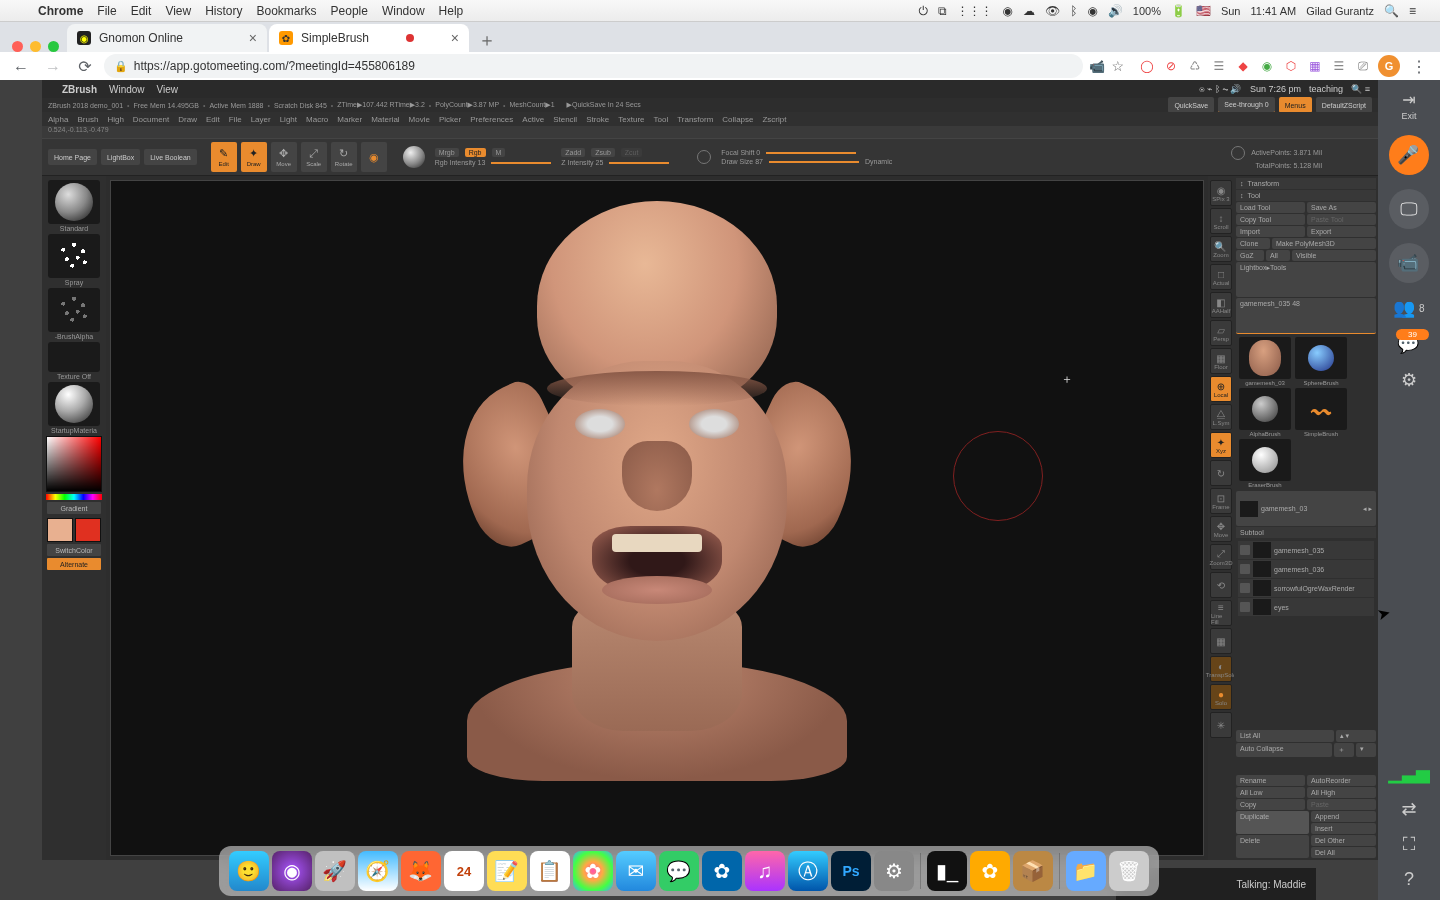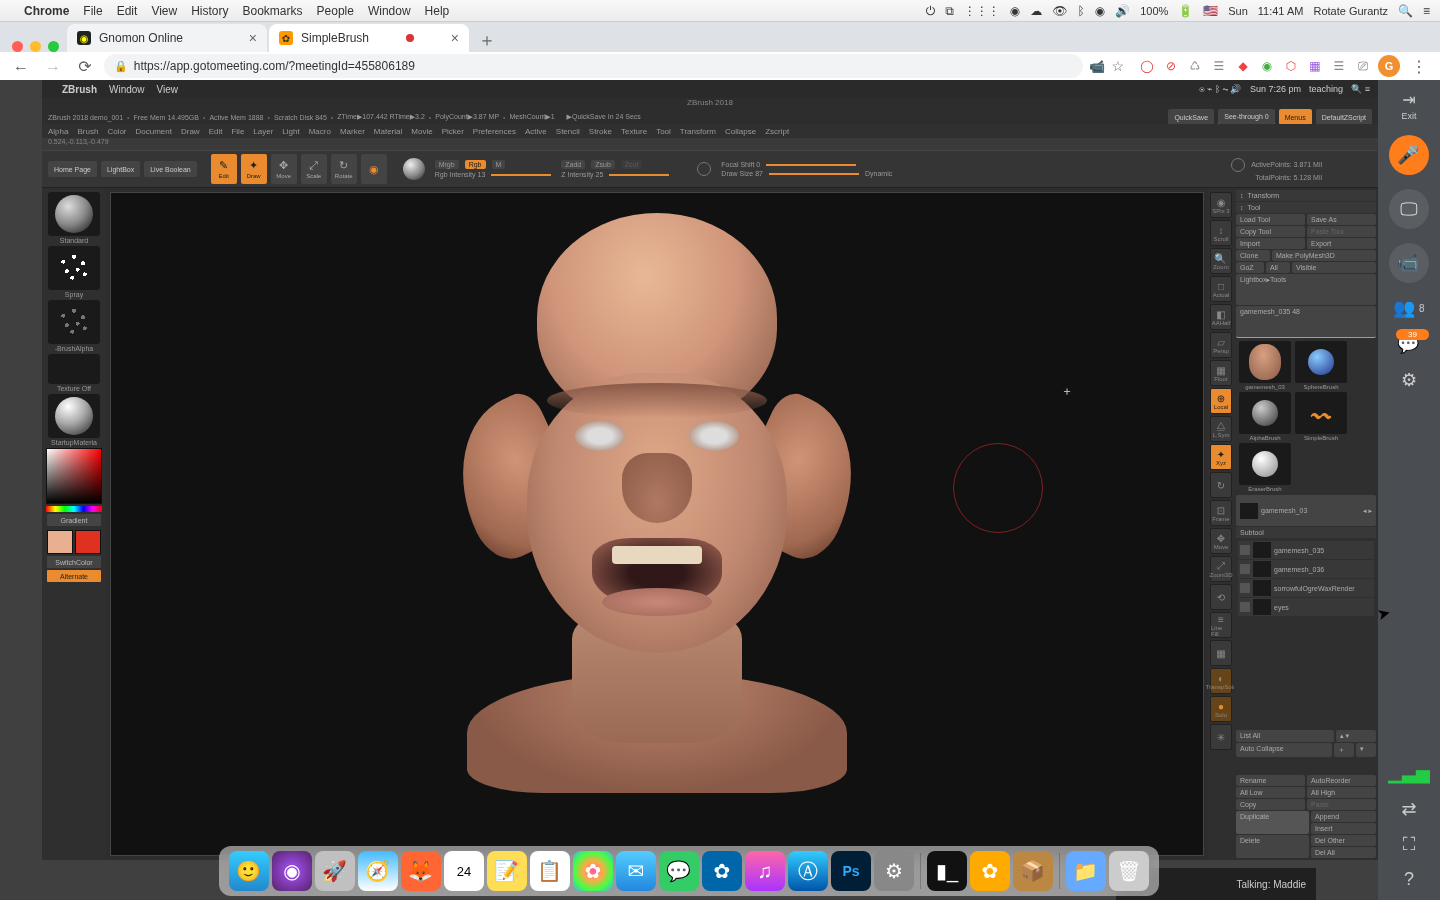--- a/index.html
+++ b/index.html
@@ -1,19 +1,19 @@
 <!DOCTYPE html>
 <html><head>
 <meta charset="utf-8">
 <style>
 *{margin:0;padding:0;box-sizing:border-box;font-family:-apple-system,BlinkMacSystemFont,"Helvetica Neue",sans-serif}
 body{width:1440px;height:900px;background:#404040;overflow:hidden;position:relative}
 
 
-.mac-menubar{height:22px;background:linear-gradient(#f8f8f8,#ececec);display:flex;align-items:center;padding:0 10px;font-size:12px;color:#333;border-bottom:1px solid #ccc}
+.mac-menubar{height:22px;background:linear-gradient(#f8f8f8,#ececec);display:flex;align-items:center;padding:0 24px;font-size:12px;color:#333;border-bottom:1px solid #ccc}
 .mac-menubar .apple{font-size:14px;margin-right:14px}
 .mac-menubar .app-bold{font-weight:700;margin-right:14px}
 .mac-menubar .item{margin-right:14px;cursor:default}
 .mac-right{margin-left:auto;display:flex;align-items:center;gap:10px;font-size:11px}
 .mac-right .ico{font-size:12px}
 
 
 .chrome{height:58px;background:#dee1e6}
 .chrome .tabs{height:30px;display:flex;align-items:flex-end;padding:0 8px}
 .traffic{display:flex;gap:7px;padding:6px 8px 0 4px}
@@ -166,21 +166,21 @@
     <span class="ico">☁</span>
     <span class="ico">👁</span>
     <span class="ico">ᛒ</span>
     <span class="ico">◉</span>
     <span class="ico">🔊</span>
     <span>100%</span>
     <span class="ico">🔋</span>
     <span class="ico">🇺🇸</span>
     <span>Sun</span>
     <span>11:41 AM</span>
-    <span>Rotate Gurantz</span>
+    <span>Gilad Gurantz</span>
     <span class="ico">🔍</span>
     <span class="ico">≡</span>
   </div>
 </div>
 
 <div class="chrome">
   <div class="tabs">
     <div class="traffic">
         <span class="tl-r"></span>
         <span class="tl-y"></span>
@@ -243,21 +243,20 @@
         <span>🔍 ≡</span>
       </div>
     </div>
     <div class="zb-traffic">
         <span class="tl-r"></span>
         <span class="tl-y"></span>
         <span class="tl-g"></span>
       </div>
 
     <div class="zbrush">
-      <div class="zb-title">ZBrush 2018</div>
       <div class="zb-info">
         <span>ZBrush 2018 demo_001</span>
           <span class="bullet">•</span>
         <span>Free Mem 14.495GB</span>
           <span class="bullet">•</span>
         <span>Active Mem 1888</span>
           <span class="bullet">•</span>
         <span>Scratch Disk 845</span>
           <span class="bullet">•</span>
         <span>ZTime▶107.442 RTime▶3.2</span>
@@ -267,21 +266,21 @@
         <span>MeshCount▶1</span>
         <span style="margin-left:8px">▶QuickSave In 24 Secs</span>
         <span style="margin-left:auto" class="zb-btn">QuickSave</span>
         <span class="zb-btn" style="border-bottom:1px solid #e98b2e">See-through 0</span>
         <span class="zb-btn" style="background:#e98b2e;color:#222">Menus</span>
         <span class="zb-btn">DefaultZScript</span>
       </div>
       <div class="zb-menus">
         <span>Alpha</span>
           <span>Brush</span>
-          <span>Color</span>
+          <span>High</span>
           <span>Document</span>
           <span>Draw</span>
           <span>Edit</span>
           <span>File</span>
           <span>Layer</span>
           <span>Light</span>
           <span>Macro</span>
           <span>Marker</span>
           <span>Material</span>
           <span>Movie</span>
@@ -649,21 +648,21 @@
     <div class="talking">
         <span>Talking: Maddie</span>
       </div>
 
     <div class="dock">
       <div class="app" style="background:linear-gradient(#3cf,#28c)">🙂</div>
       <div class="app" style="background:radial-gradient(#a5f,#526)">◉</div>
       <div class="app" style="background:#c0c0c0">🚀</div>
       <div class="app" style="background:linear-gradient(#4bf,#fff)">🧭</div>
       <div class="app" style="background:#f63">🦊</div>
-      <div class="app" style="background:#fff;color:#000000;font-size:13px;font-weight:400">24</div>
+      <div class="app" style="background:#fff;color:#c2410c;font-size:13px;font-weight:700">24</div>
       <div class="app" style="background:#fd5">📝</div>
       <div class="app" style="background:#fff">📋</div>
       <div class="app" style="background:radial-gradient(#f5a,#fa4,#4f4,#4af)">✿</div>
       <div class="app" style="background:linear-gradient(#5cf,#28d)">✉</div>
       <div class="app" style="background:#3c6">💬</div>
       <div class="app" style="background:#06a">✿</div>
       <div class="app" style="background:linear-gradient(#f6a,#a3f)">♫</div>
       <div class="app" style="background:linear-gradient(#3cf,#05a)">Ⓐ</div>
       <div class="app" style="background:#001e36;color:#31a8ff;font-size:14px;font-weight:700">Ps</div>
       <div class="app" style="background:#888">⚙</div>

